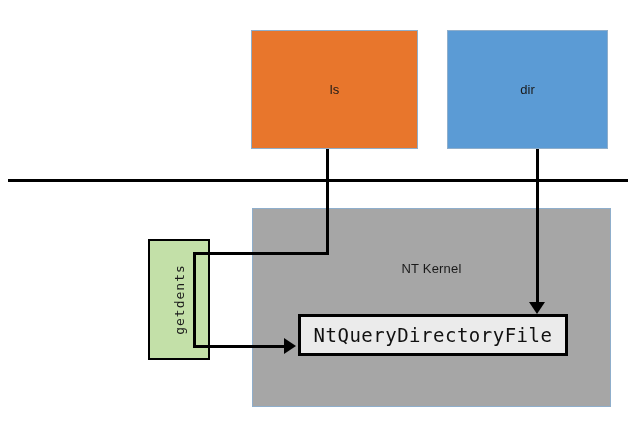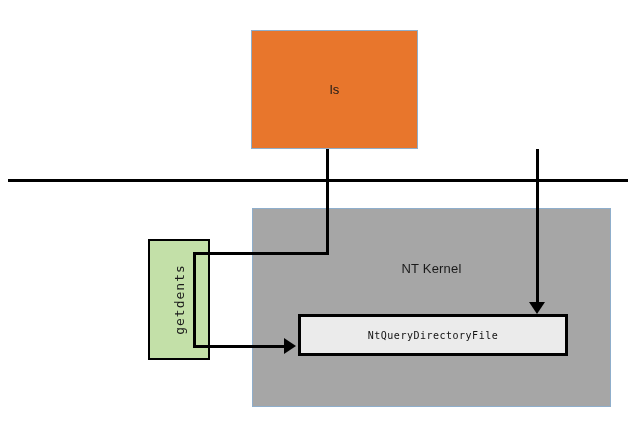--- a/index.html
+++ b/index.html
@@ -121,21 +121,21 @@
   #ntquery-box {
     left: 298px;
     top: 314px;
     width: 270px;
     height: 42px;
     background: #ebebeb;
     border: 3px solid #000000;
     z-index: 6;
   }
   #ntquery-label {
-    font-size: 10px;
+    font-size: 19px;
     color: #111111;
     font-family: "DejaVu Sans Mono", monospace;
     letter-spacing: 0.5px;
     white-space: nowrap;
   }
 
   
   .stroke {
     position: absolute;
     background: #000000;
@@ -171,20 +171,23 @@
 </style>
 </head>
 <body>
 
 <div id="canvas">
 
   <div class="box proc-box" id="ls-box">
     <span>ls</span>
   </div>
 
+  <div class="box proc-box" id="dir-box">
+    <span>dir</span>
+  </div>
 
   <div id="divider"></div>
 
   <div class="box" id="ntkernel-box">
     <span id="ntkernel-label">NT Kernel</span>
   </div>
 
 
   <div class="stroke" id="ls-vert"></div>
   <div class="stroke" id="ls-horiz"></div>

